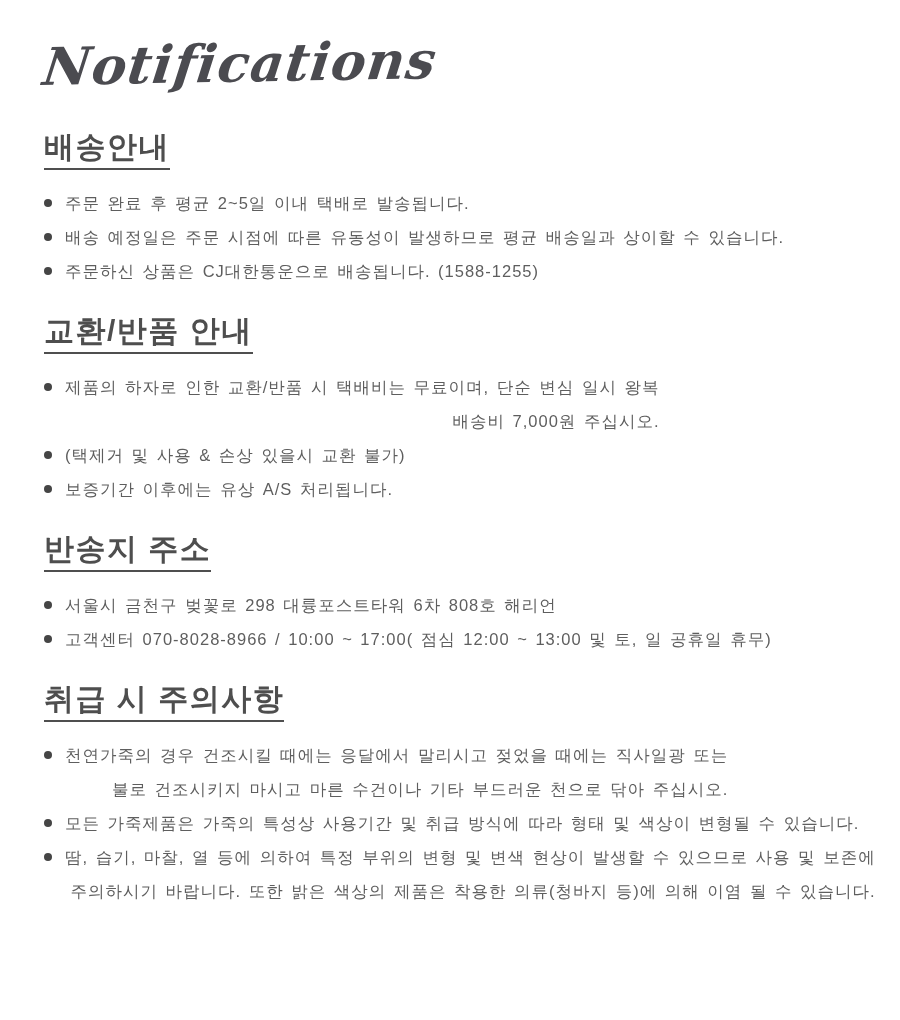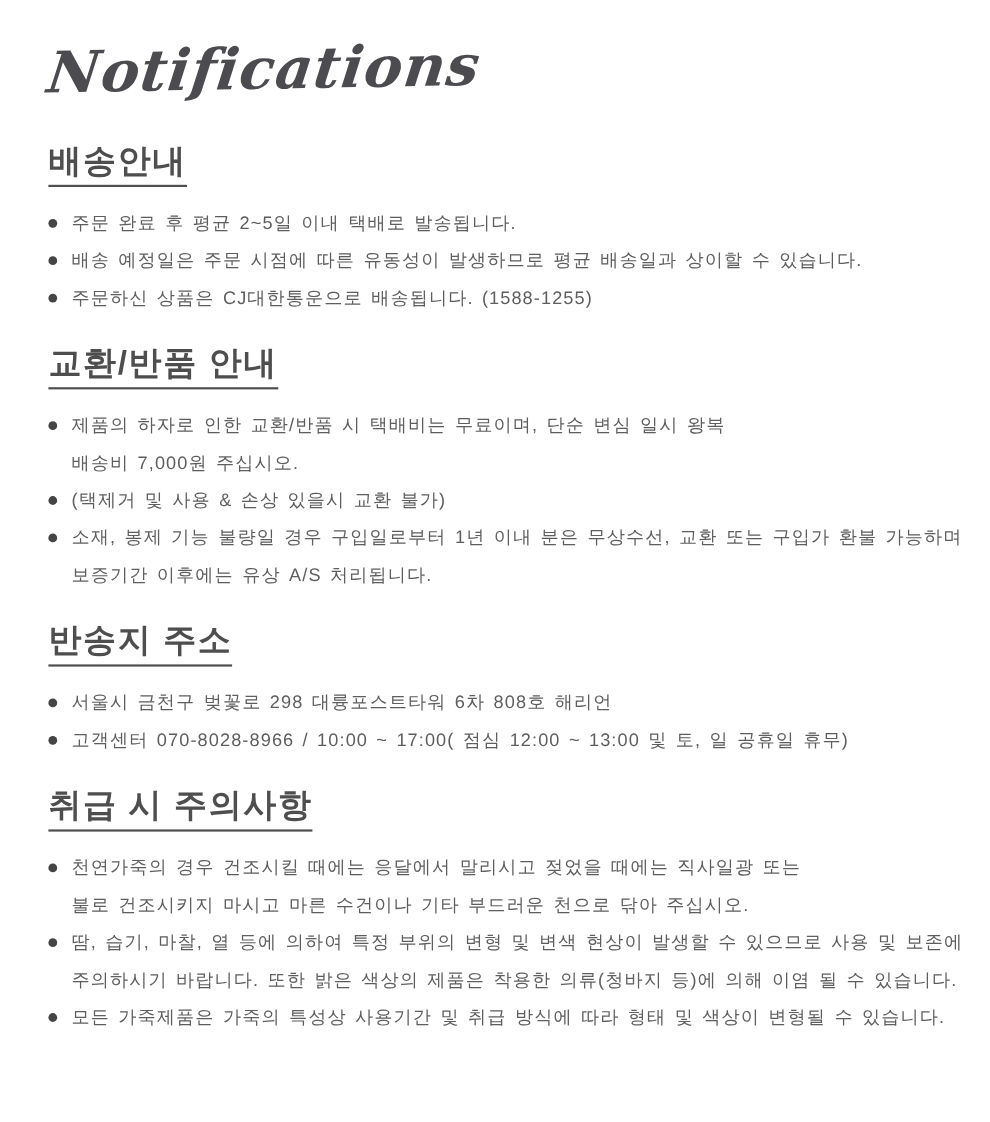--- a/index.html
+++ b/index.html
@@ -57,21 +57,21 @@
     align-items: flex-start;
   }
   .dot {
     flex: 0 0 auto;
     width: 8px;
     height: 8px;
     border-radius: 50%;
     background: #454545;
     margin: 13px 13px 0 0;
   }
-  .lines { min-width: 0; }
+  .lines { min-width: 0; text-align: right; }
   .line {
     font-size: 16.5px;
     line-height: 34px;
     color: #5e5e5e;
     letter-spacing: 1px;
     word-spacing: 2px;
     white-space: nowrap;
   }
 </style>
 </head>
@@ -117,21 +117,20 @@
       </li>
       <li class="item">
         <span class="dot"></span>
         <div class="lines">
           <div class="line">(택제거 및 사용 &amp; 손상 있을시 교환 불가)</div>
         </div>
       </li>
       <li class="item">
         <span class="dot"></span>
         <div class="lines">
-          <div class="line">소재, 봉제 기능 불량일 경우 구입일로부터 1년 이내 분은 무상수선, 교환 또는 구입가 환불 가능하며</div>
           <div class="line">보증기간 이후에는 유상 A/S 처리됩니다.</div>
         </div>
       </li>
     </ul>
   </section>
 
   <section class="notice-section">
     <h2 class="sec-title">반송지 주소</h2>
     <ul class="items">
       <li class="item">
@@ -155,26 +154,26 @@
       <li class="item">
         <span class="dot"></span>
         <div class="lines">
           <div class="line">천연가죽의 경우 건조시킬 때에는 응달에서 말리시고 젖었을 때에는 직사일광 또는</div>
           <div class="line">불로 건조시키지 마시고 마른 수건이나 기타 부드러운 천으로 닦아 주십시오.</div>
         </div>
       </li>
       <li class="item">
         <span class="dot"></span>
         <div class="lines">
-          <div class="line">땀, 습기, 마찰, 열 등에 의하여 특정 부위의 변형 및 변색 현상이 발생할 수 있으므로 사용 및 보존에</div>
-          <div class="line">주의하시기 바랍니다. 또한 밝은 색상의 제품은 착용한 의류(청바지 등)에 의해 이염 될 수 있습니다.</div>
+          <div class="line">모든 가죽제품은 가죽의 특성상 사용기간 및 취급 방식에 따라 형태 및 색상이 변형될 수 있습니다.</div>
         </div>
       </li>
       <li class="item">
         <span class="dot"></span>
         <div class="lines">
-          <div class="line">모든 가죽제품은 가죽의 특성상 사용기간 및 취급 방식에 따라 형태 및 색상이 변형될 수 있습니다.</div>
+          <div class="line">땀, 습기, 마찰, 열 등에 의하여 특정 부위의 변형 및 변색 현상이 발생할 수 있으므로 사용 및 보존에</div>
+          <div class="line">주의하시기 바랍니다. 또한 밝은 색상의 제품은 착용한 의류(청바지 등)에 의해 이염 될 수 있습니다.</div>
         </div>
       </li>
     </ul>
   </section>
 
 </div>
 
 </body></html>

